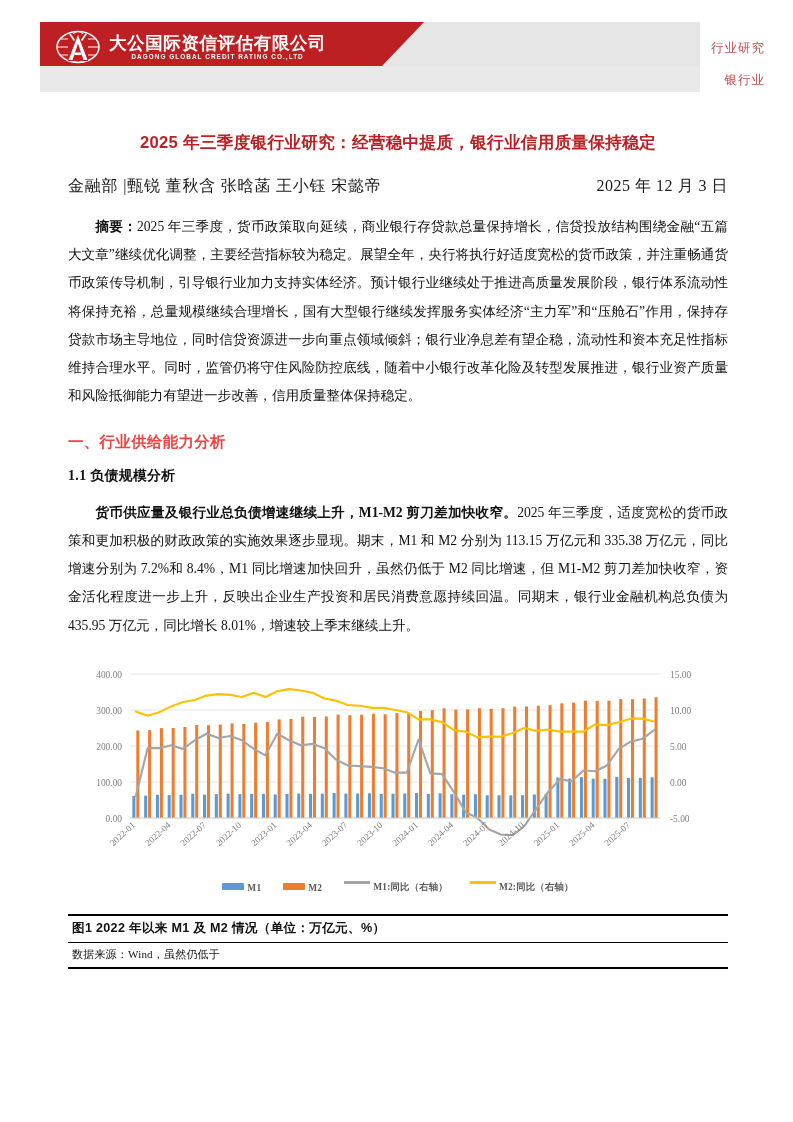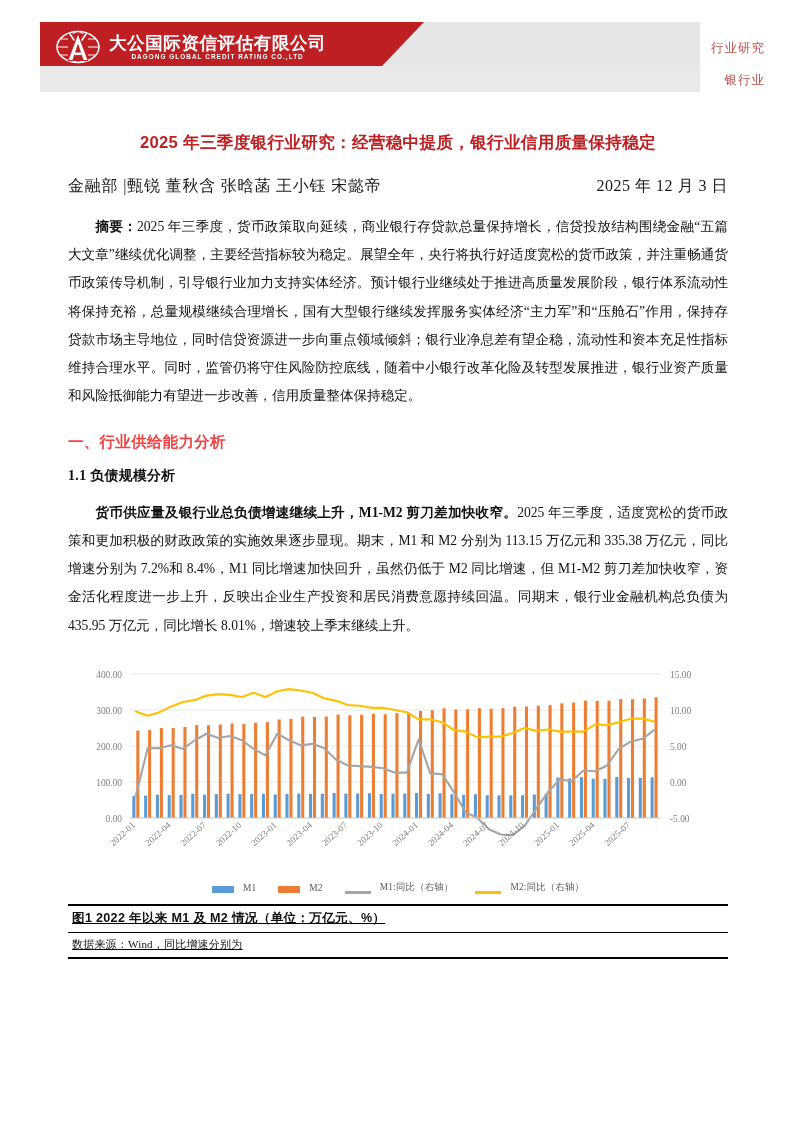--- a/index.html
+++ b/index.html
@@ -95,29 +95,29 @@
   .chart-area{
     position:relative;width:660px;height:218px;
     background:#fff;
   }
   .chart-svg{display:block;width:660px;height:218px;}
 
   .legend{
     display:flex;justify-content:center;align-items:center;
     gap:22px;margin-top:2px;height:20px;
   }
-  .legend-item{display:flex;align-items:flex-end;gap:9px;}
+  .legend-item{display:flex;align-items:flex-start;gap:3px;font-weight:bold;}
   .legend-swatch-bar{width:22px;height:7px;border-radius:1px;}
   .legend-swatch-line{width:26px;height:3px;}
   .legend-label{
     font-size:9.4px;color:#5a5a5a;
     font-family:"Liberation Serif","DejaVu Serif",serif;letter-spacing:.2px;
   }
 
-  .fig-caption-box{margin-top:6px;text-decoration:underline;}
+  .fig-caption-box{margin-top:16px;}
   .fig-rule-top{border-top:2.6px solid #000;}
   .fig-caption{
     font-family:"Liberation Sans","DejaVu Sans",sans-serif;
     font-size:12.6px;font-weight:bold;color:#111;
     padding:4px 0 5px 4px;letter-spacing:.3px;
   }
   .fig-rule-mid{border-top:1.1px solid #000;}
   .fig-source{
     font-size:11px;color:#111;padding:4px 0 5px 4px;letter-spacing:.2px;
   }
@@ -351,17 +351,17 @@
         <div class="legend-item">
           <span class="legend-swatch-line" style="background: rgb(255, 192, 0);"></span>
           <span class="legend-label">M2:同比（右轴）</span>
         </div>
       </div>
 
     <div class="fig-caption-box">
       <div class="fig-rule-top"></div>
       <div class="fig-caption">图1  2022 年以来 M1 及 M2 情况（单位：万亿元、%）</div>
       <div class="fig-rule-mid"></div>
-      <div class="fig-source">数据来源：Wind，同比增速分别为</div>
+      <div class="fig-source">数据来源：Wind，虽然仍低于</div>
       <div class="fig-rule-bot"></div>
     </div>
   </div>
 </div>
 
 </body></html>

